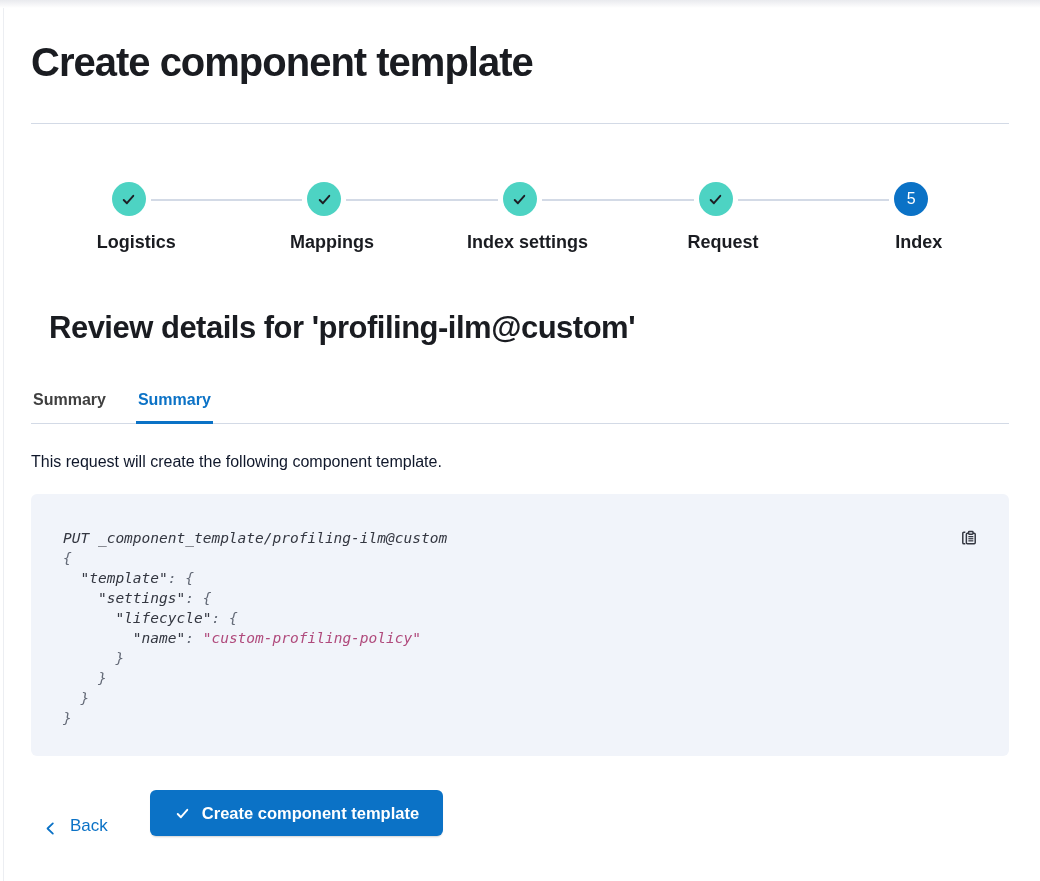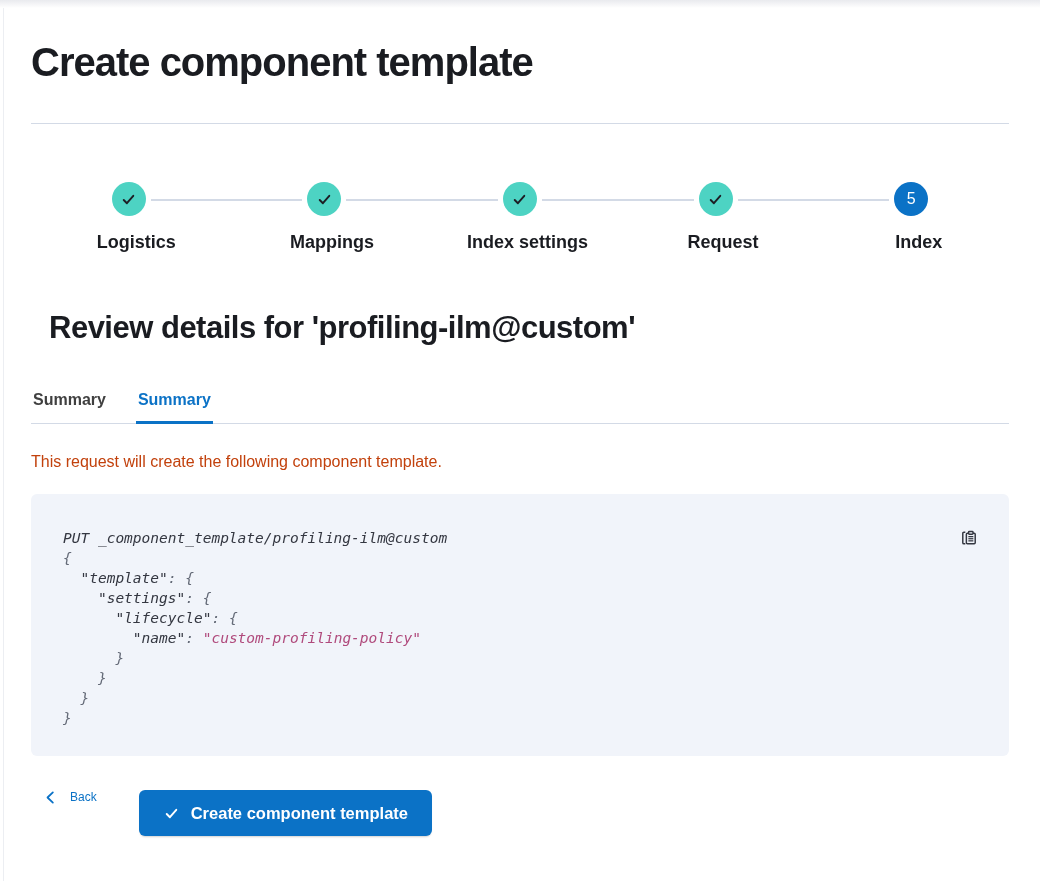--- a/index.html
+++ b/index.html
@@ -53,21 +53,21 @@
   .tab {
     position: relative; background: none; border: none; padding: 0 2px 14px;
     font-size: 16px; font-weight: 700; color: #404040; cursor: pointer; font-family: inherit;
   }
   .tab.active { color: #0b72c6; }
   .tab.active::after {
     content: ""; position: absolute; left: 0; right: 0; bottom: -1px; height: 3px;
     background: #0b72c6;
   }
 
-  .description { margin: 26px 0 0; font-size: 16px; line-height: 24px; color: #c2410c; }
+  .description { margin: 26px 0 0; font-size: 16px; line-height: 24px; color: #0f172a; }
 
   
   .code-block {
     position: relative; margin-top: 20px; background: #f1f4fa;
     border-radius: 6px; padding: 34px 32px 28px; font-style: italic;
   }
   .code-block pre {
     margin: 0; font-family: "DejaVu Sans Mono", monospace;
     font-size: 14.5px; line-height: 20px; color: #343741;
     white-space: pre;
@@ -77,23 +77,23 @@
   .tok-punct { color: #646a77; }
   .tok-str   { color: #b04a7c; }
   .copy-btn {
     position: absolute; top: 32px; right: 28px;
     background: none; border: none; padding: 2px; cursor: pointer; line-height: 0;
   }
 
   
   .footer { display: flex; align-items: center; margin-top: 34px; }
   .back-link {
-    display: inline-flex; align-items: flex-start; gap: 12px;
+    display: inline-flex; align-items: flex-end; gap: 12px;
     background: none; border: none; color: #0b72c6;
-    font-size: 12px; font-weight: 500; padding: 0 12px; height: 46px;
+    font-size: 17px; font-weight: 500; padding: 0 12px; height: 46px;
     cursor: pointer; font-family: inherit;
   }
   .submit-btn {
     margin-left: 30px; display: inline-flex; align-items: center; gap: 11px;
     background: #0b72c6; color: #ffffff; border: none; border-radius: 6px;
     height: 46px; padding: 0 24px; font-size: 16.5px; font-weight: 600;
     cursor: pointer; font-family: inherit;
     box-shadow: 0 2px 2px -1px rgba(0,0,0,0.18);
   }
 </style>

